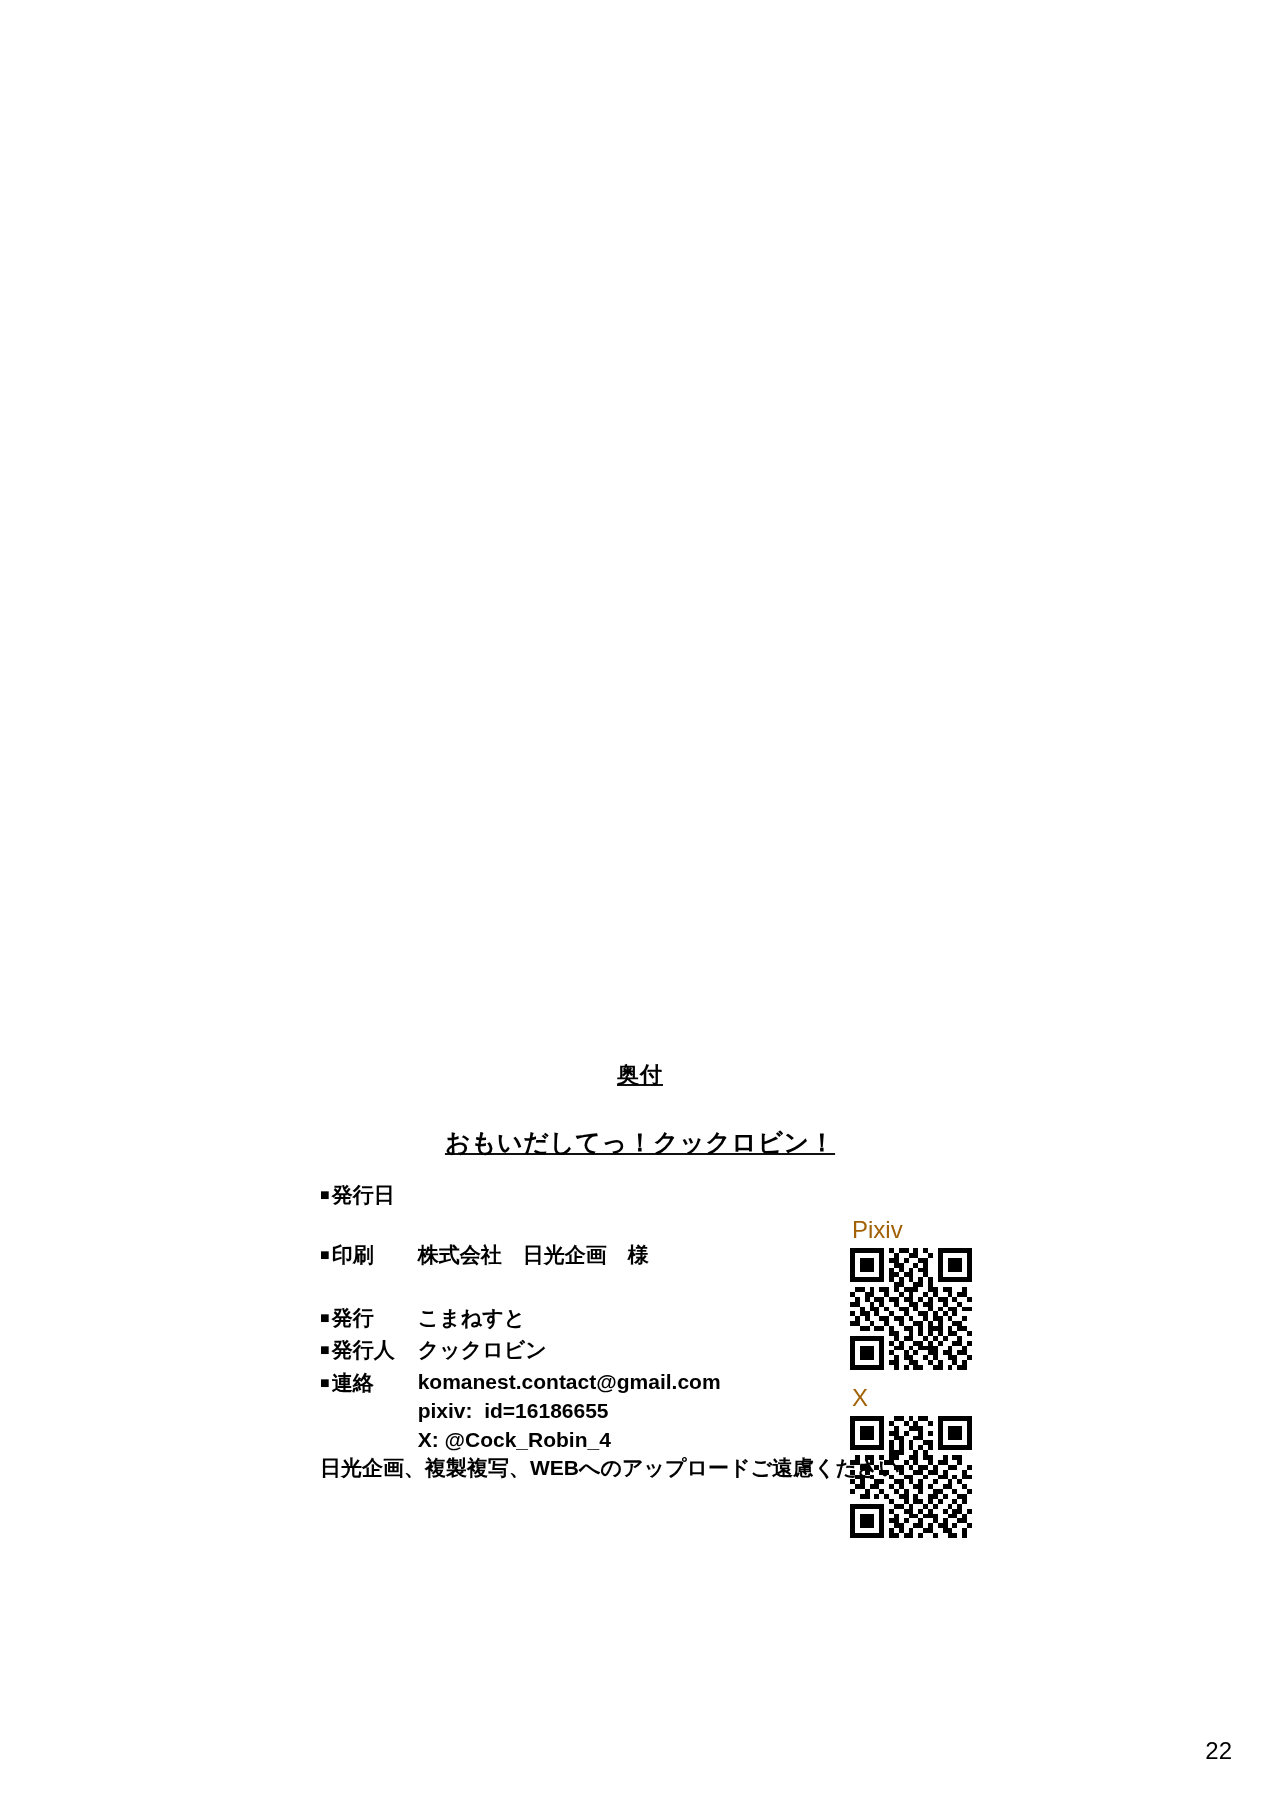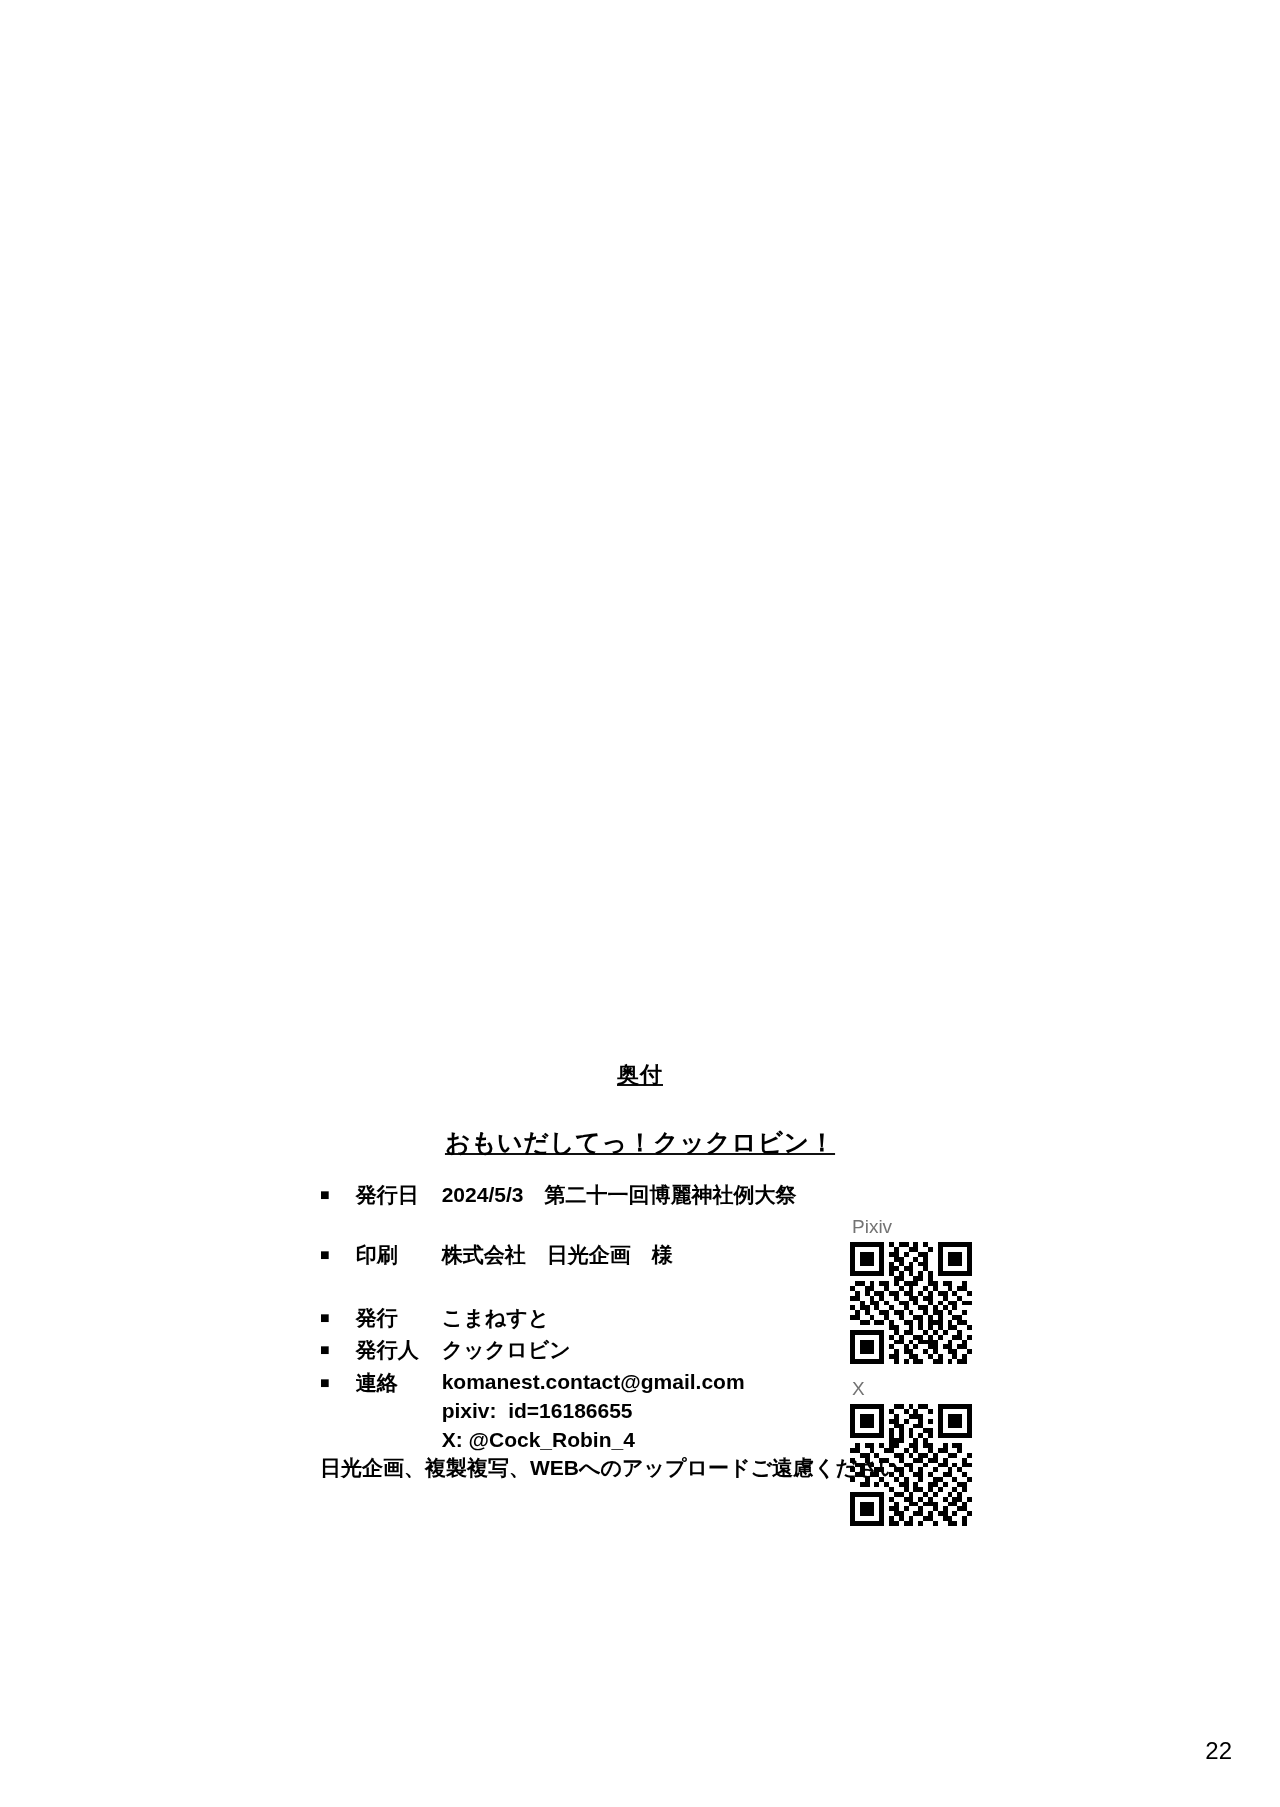--- a/index.html
+++ b/index.html
@@ -68,21 +68,20 @@
 
   .marker {
     font-size: 16px;
     line-height: 1.9;
     margin-right: 2px;
   }
 
   .label {
     min-width: 86px;
     white-space: nowrap;
-    margin-left: 24px;
   }
 
   .value {
     white-space: pre;
     font-weight: bold;
   }
 
   .row-date { margin-bottom: 30px; }
   .row-print { margin-bottom: 32px; }
   .row-pub { margin-bottom: 2px; }
@@ -111,22 +110,22 @@
   .notices div { white-space: pre; }
 
   
   .qr-area {
     position: absolute;
     left: 850px;
     top: 156px;
     width: 140px;
   }
   .qr-caption {
-    font-size: 19px;
-    color: #737373;
+    font-size: 24px;
+    color: #a16207;
     margin: 0 0 4px 2px;
     font-weight: normal;
   }
   .qr {
     width: 122px;
     height: 122px;
     display: block;
     image-rendering: pixelated;
   }
   .qr-block-2 { margin-top: 14px; }
@@ -149,21 +148,20 @@
   <div class="colophon">
 
     <div class="colophon-heading">奥付</div>
     <div class="colophon-title">おもいだしてっ！クックロビン！</div>
 
     <div class="info-block">
 
       <div class="info-row row-date">
         <span class="marker">■</span>
         <span class="label">発行日</span>
-        <span class="value">2024/5/3　第二十一回博麗神社例大祭</span>
       </div>
 
       <div class="info-row row-print">
         <span class="marker">■</span>
         <span class="label">印刷</span>
         <span class="value">株式会社　日光企画　様</span>
       </div>
 
       <div class="info-row row-pub">
         <span class="marker">■</span>

